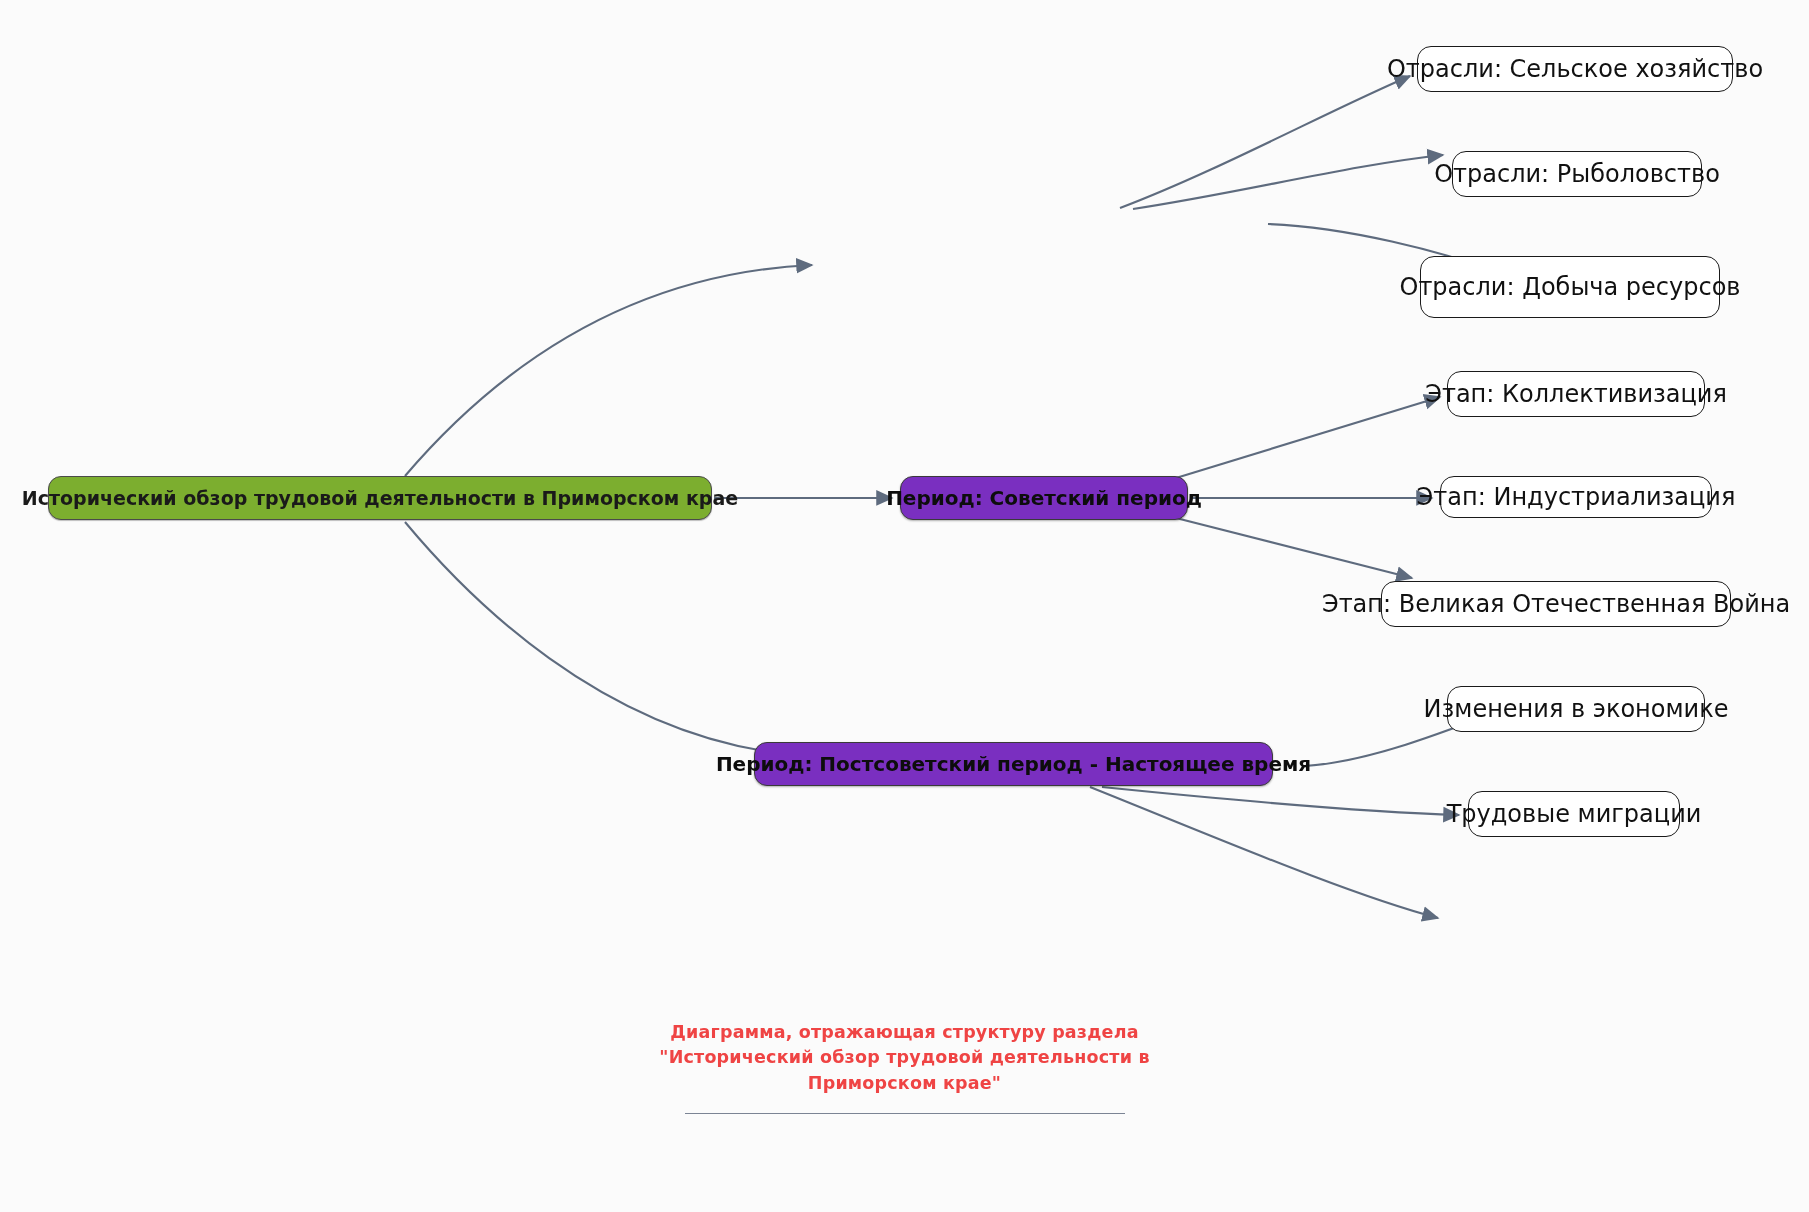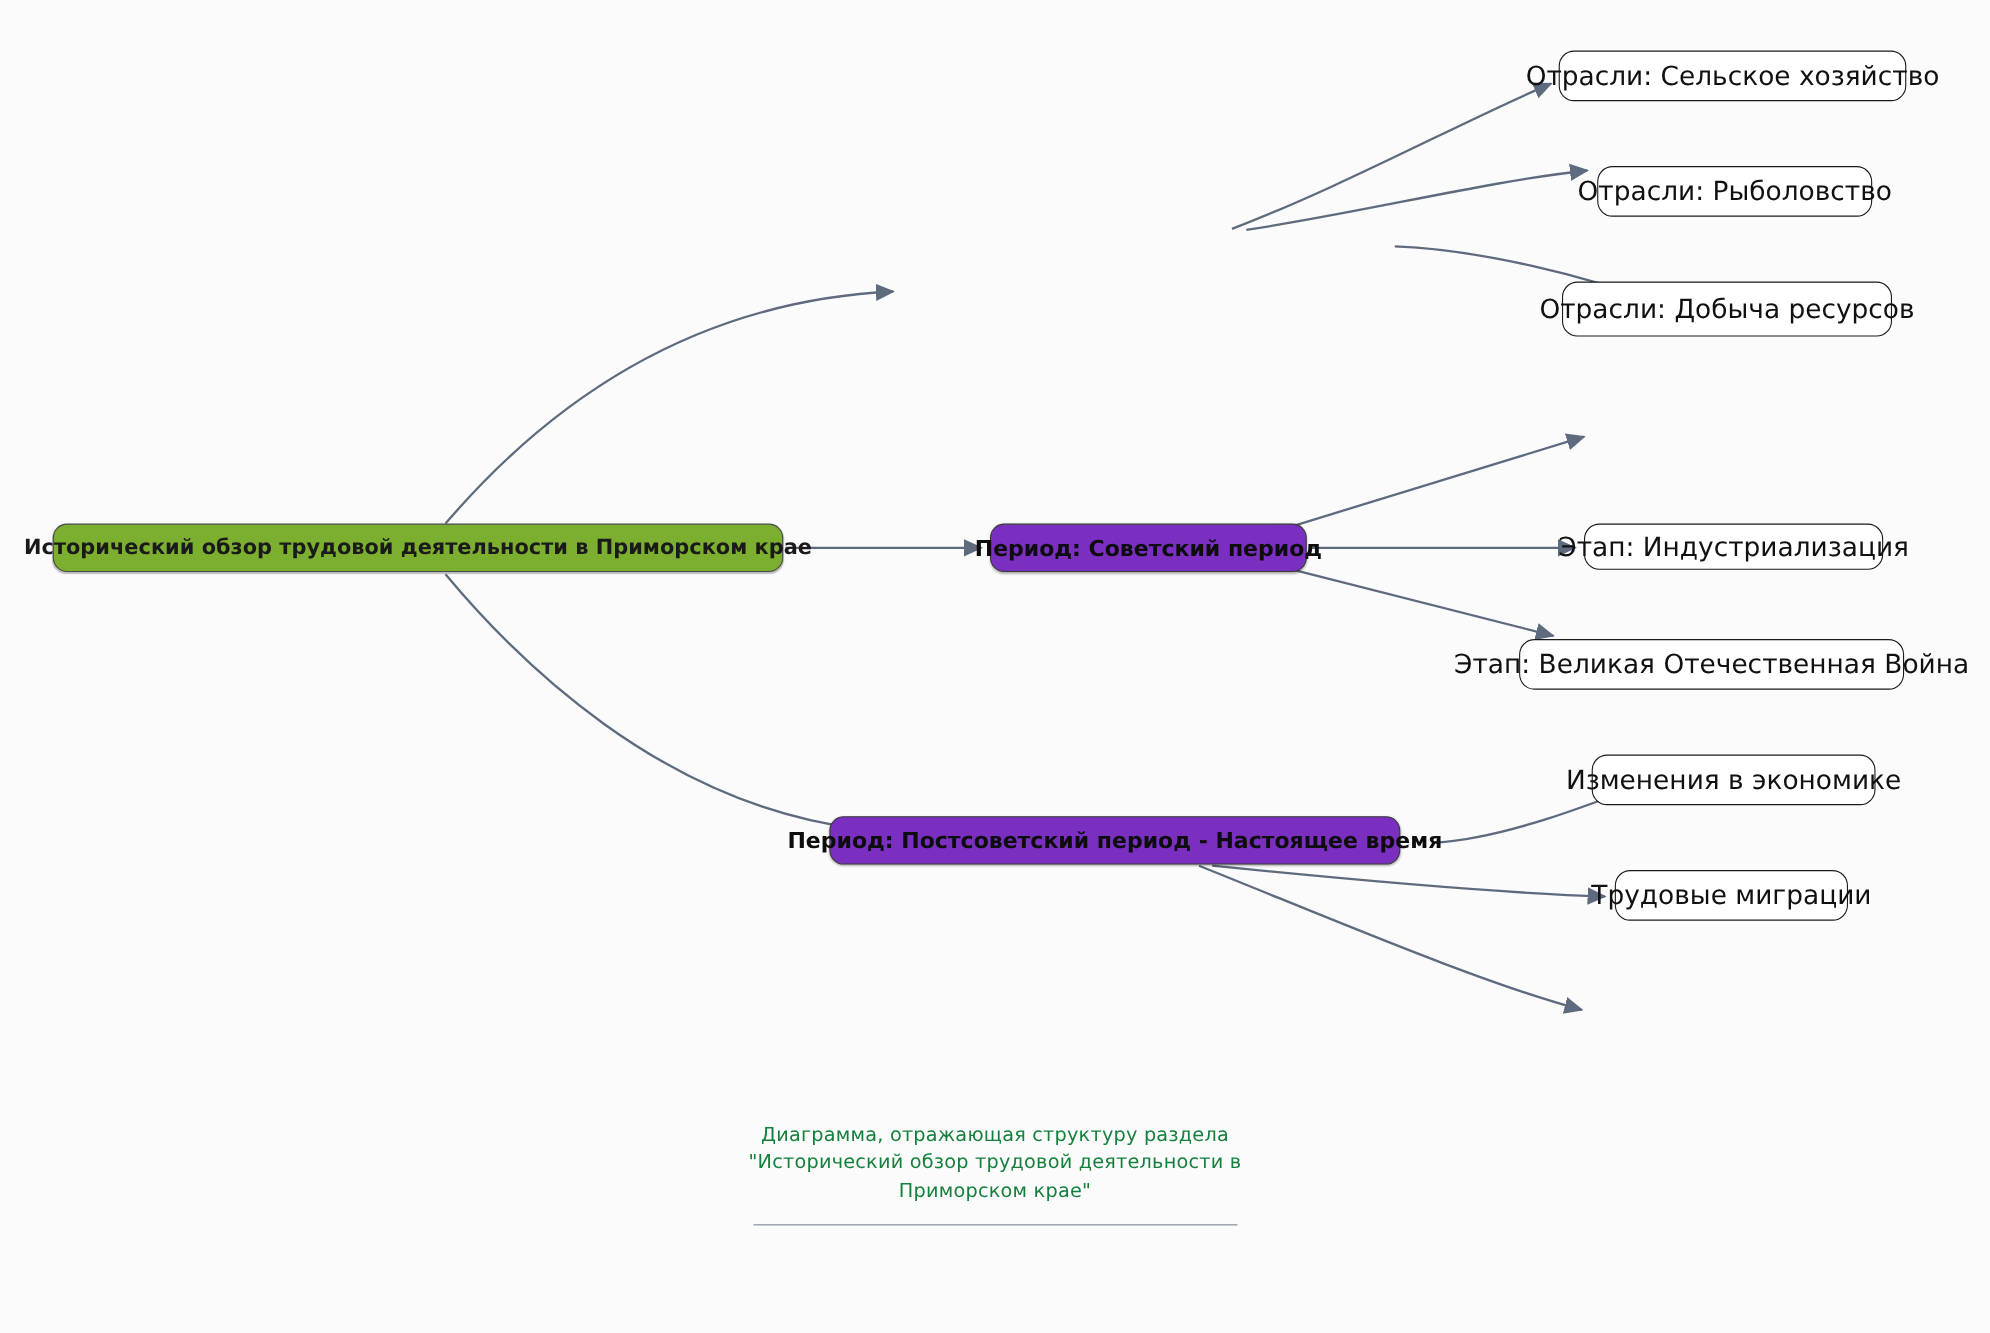--- a/index.html
+++ b/index.html
@@ -68,23 +68,23 @@
   }
 
   #footer {
     position: absolute;
     left: 0;
     top: 1020px;
     width: 1809px;
     text-align: center;
   }
   .caption {
-    color: #15803d;
+    color: #ef4444;
     font-size: 17.5px;
-    font-weight: normal;
+    font-weight: bold;
     line-height: 1.45;
     letter-spacing: 0.2px;
   }
   .caption-line {
     display: block;
   }
   .divider {
     width: 440px;
     height: 0;
     border-top: 1.5px solid #7b8494;
@@ -131,26 +131,29 @@
   <div class="node node-root" style="left:48px; top:476px; width:664px; height:44px;">
     <span class="node-label">Исторический обзор трудовой деятельности в Приморском крае</span>
   </div>
 
   <div class="node node-leaf" style="left:1417px; top:46px; width:316px; height:46px;">
     <span class="node-label">Отрасли: Сельское хозяйство</span>
   </div>
   <div class="node node-leaf" style="left:1452px; top:151px; width:250px; height:46px;">
     <span class="node-label">Отрасли: Рыболовство</span>
   </div>
-  <div class="node node-leaf" style="left:1420px; top:256px; width:300px; height:50px;">
+  <div class="node node-leaf" style="left:1420px; top:256px; width:300px; height:62px;">
     <span class="node-label">Отрасли: Добыча ресурсов</span>
   </div>
 
   <div class="node node-branch" style="left:900px; top:476px; width:288px; height:44px;">
     <span class="node-label">Период: Советский период</span>
+  </div>
+  <div class="node node-leaf" style="left:1447px; top:371px; width:258px; height:46px;">
+    <span class="node-label">Этап: Коллективизация</span>
   </div>
   <div class="node node-leaf" style="left:1440px; top:476px; width:272px; height:42px;">
     <span class="node-label">Этап: Индустриализация</span>
   </div>
   <div class="node node-leaf" style="left:1381px; top:581px; width:350px; height:46px;">
     <span class="node-label">Этап: Великая Отечественная Война</span>
   </div>
 
   <div class="node node-branch" style="left:754px; top:742px; width:519px; height:44px;">
     <span class="node-label">Период: Постсоветский период - Настоящее время</span>

